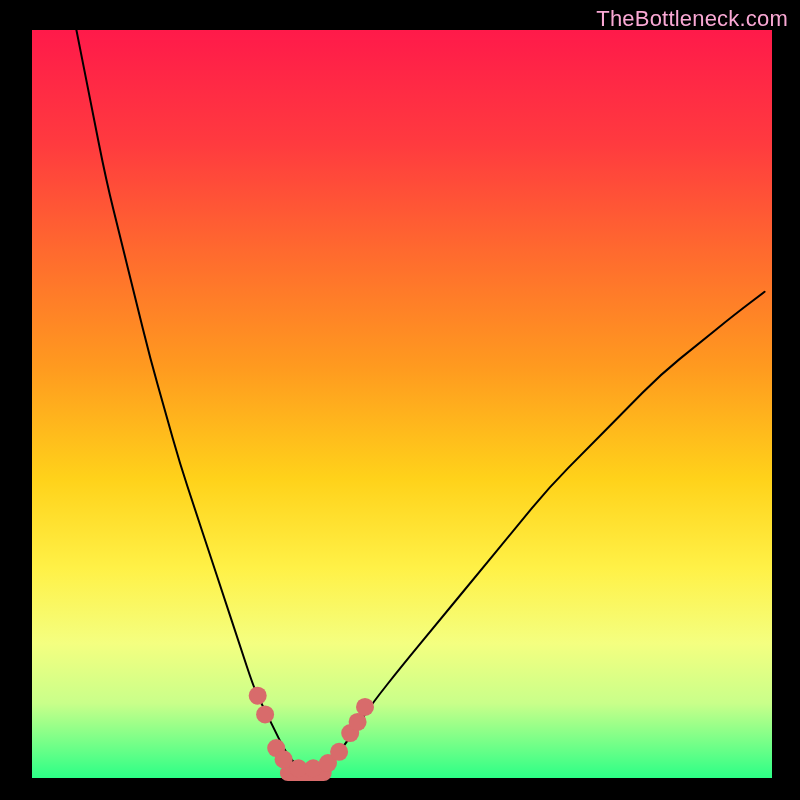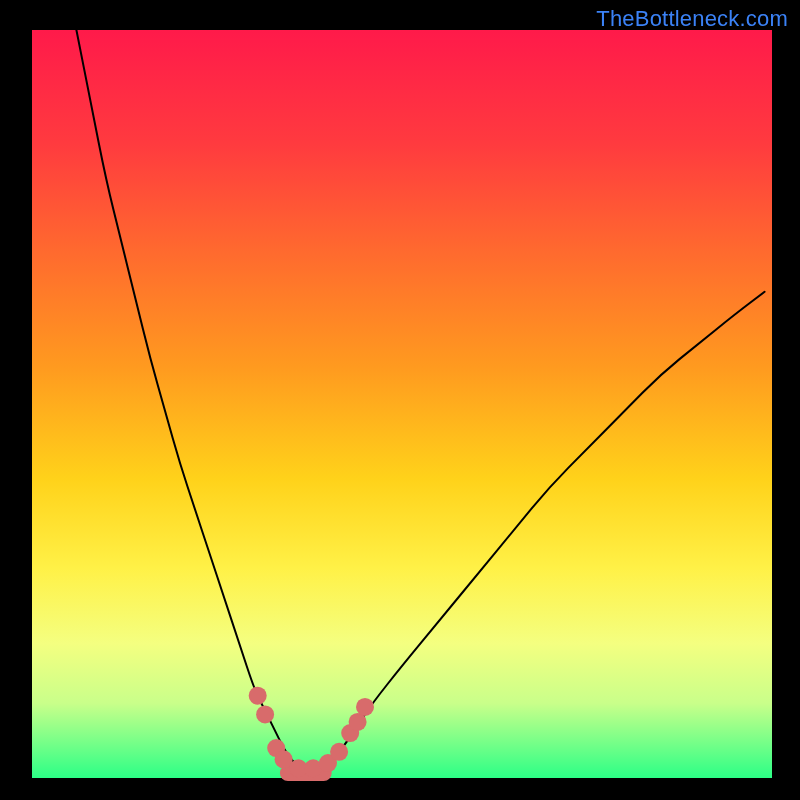--- a/index.html
+++ b/index.html
@@ -16,21 +16,21 @@
     height: 800px;
     background: #000;
   }
   .watermark {
     position: absolute;
     top: 6px;
     right: 12px;
     font-family: Arial, Helvetica, sans-serif;
     font-size: 22px;
     font-weight: 500;
-    color: #3b82f6;
+    color: #f9a8d4;
     letter-spacing: 0.2px;
     z-index: 20;
   }
   svg.chart {
     position: absolute;
     left: 0;
     top: 0;
   }
 </style>
 </head>

